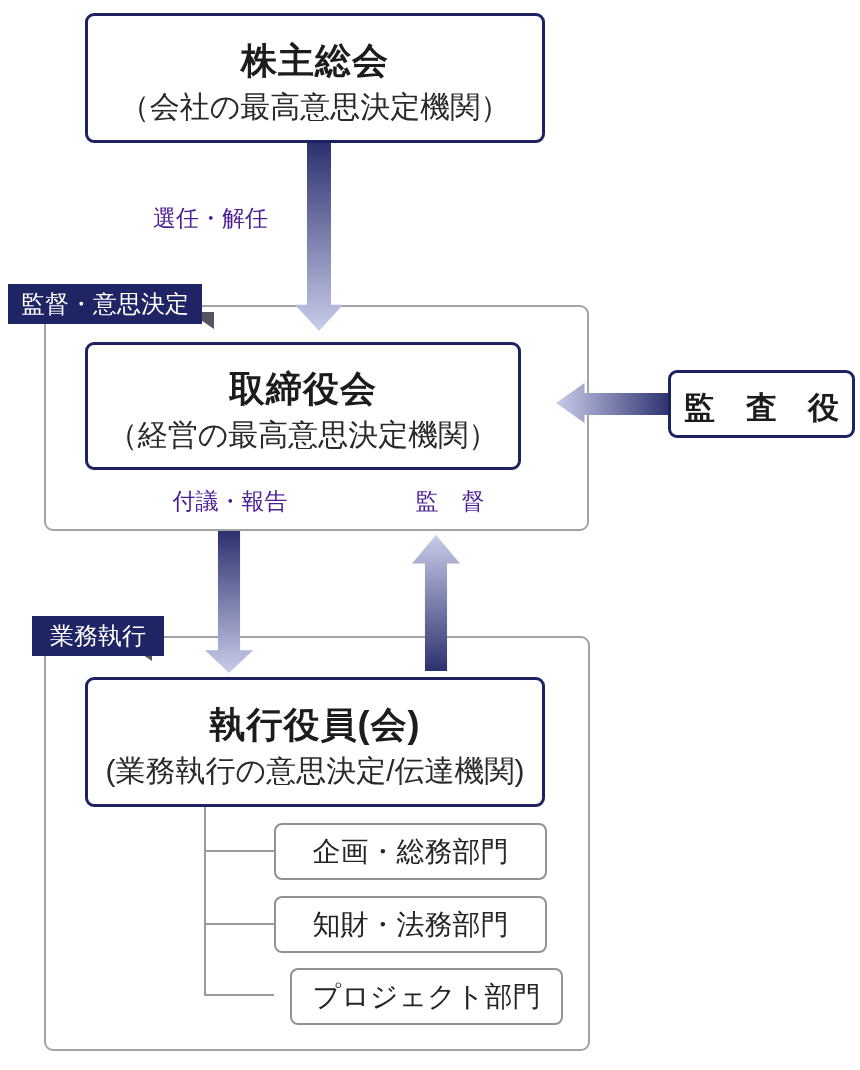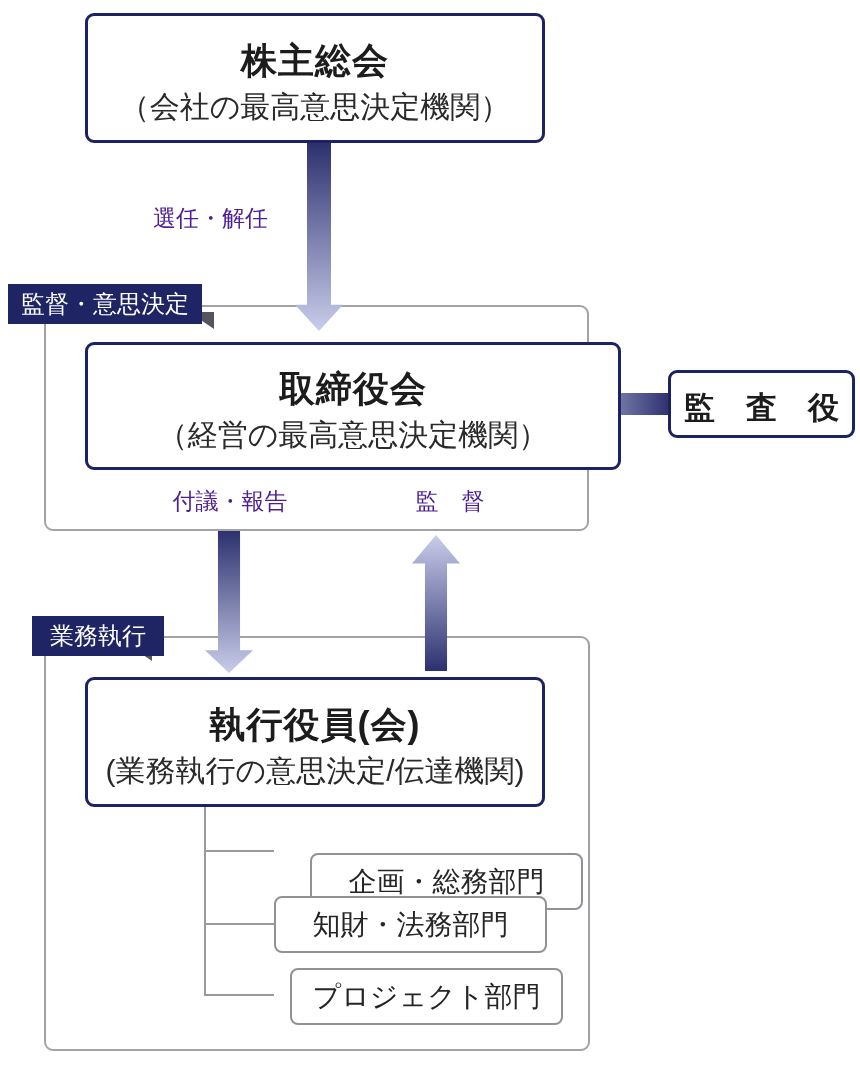--- a/index.html
+++ b/index.html
@@ -88,21 +88,21 @@
   </div>
 
   <div class="arrow down" style="left:295px;top:143px;width:48px;height:188px;
               clip-path:polygon(25% 0%,75% 0%,75% 86%,100% 86%,50% 100%,0% 86%,25% 86%);"></div>
   <div class="flow-label" style="left:128px;top:205px;width:140px;text-align:right;">選任・解任</div>
 
   <div class="section" style="left:44px;top:305px;width:545px;height:226px;"></div>
   <div class="fold" style="left:189px;top:312px;"></div>
   <div class="tag" style="left:8px;top:284px;width:194px;height:40px;">監督・意思決定</div>
 
-  <div class="navy-box" style="left:85px;top:342px;width:536px;height:128px;">
+  <div class="navy-box" style="left:85px;top:342px;width:436px;height:128px;">
     <div class="box-title">取締役会</div>
     <div class="box-subtitle">（経営の最高意思決定機関）</div>
   </div>
 
   <div class="arrow left" style="left:556px;top:383px;width:114px;height:40px;
               clip-path:polygon(25% 0%,25% 25%,100% 25%,100% 80%,25% 80%,25% 100%,0% 50%);"></div>
   <div class="navy-box" id="auditor-box" style="left:668px;top:370px;width:187px;height:68px;gap:0;">
     <div class="box-title">監　査　役</div>
   </div>
 
@@ -121,17 +121,17 @@
   <div class="navy-box" style="left:85px;top:677px;width:460px;height:130px;">
     <div class="box-title">執行役員(会)</div>
     <div class="box-subtitle">(業務執行の意思決定/伝達機関)</div>
   </div>
 
   <div class="connector" style="left:204px;top:807px;width:2px;height:189px;"></div>
   <div class="connector" style="left:206px;top:850px;width:68px;height:2px;"></div>
   <div class="connector" style="left:206px;top:923px;width:68px;height:2px;"></div>
   <div class="connector" style="left:206px;top:994px;width:68px;height:2px;"></div>
 
-  <div class="dept-box" style="top:853px;margin-left:36px;">企画・総務部門</div>
+  <div class="dept-box" style="top:823px;">企画・総務部門</div>
   <div class="dept-box" style="top:896px;">知財・法務部門</div>
   <div class="dept-box" style="top:968px;margin-left:16px;">プロジェクト部門</div>
 
 </div>
 
 </body></html>

